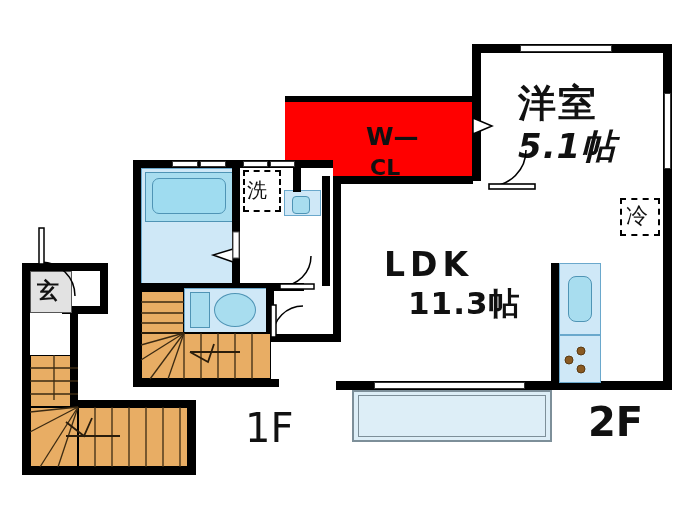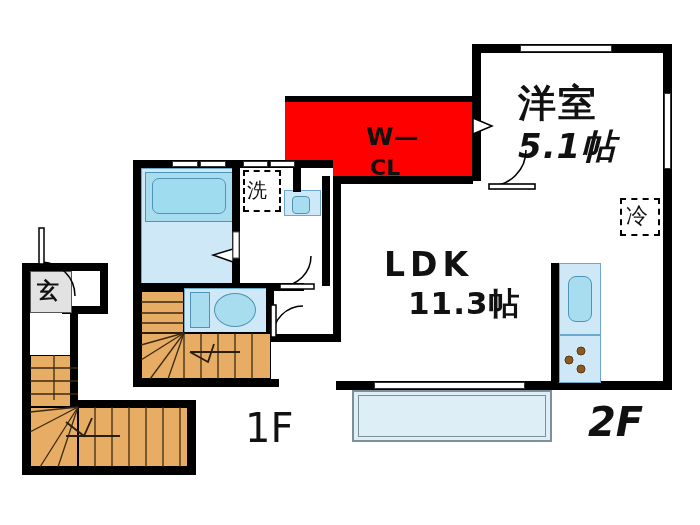--- a/index.html
+++ b/index.html
@@ -107,21 +107,21 @@
 
   <div class="fill-wood" style="left:30px;top:355px;width:48px;height:52px;"></div>
   <div class="fill-wood" style="left:30px;top:407px;width:48px;height:60px;"></div>
   <div class="fill-wood" style="left:78px;top:407px;width:110px;height:60px;"></div>
   <div class="wall" style="left:22px;top:467px;width:174px;height:8px;"></div>
   <div class="wall" style="left:188px;top:400px;width:8px;height:75px;"></div>
   <div class="wall" style="left:70px;top:313px;width:8px;height:94px;"></div>
   <div class="wall" style="left:70px;top:400px;width:122px;height:8px;"></div>
 
   <div class="label ttl" style="left:205px;top:408px;font-size:40px;font-weight:normal;margin-left:40px;">1F</div>
-  <div class="label ttl" style="left:588px;top:402px;font-size:40px;font-weight:bold;font-style:italic;">2F</div>
+  <div class="label ttl" style="left:588px;top:402px;font-size:40px;font-weight:bold;">2F</div>
 
   <svg class="ov" viewBox="0 0 700 525">
 
     <g stroke="#000" stroke-width="1.6" fill="none">
       <path d="M490 186 A36 36 0 0 0 526 150"></path>
       <rect x="489" y="184" width="46" height="5" fill="#fff"></rect>
     </g>
 
     <g stroke="#000" stroke-width="1.5" fill="#fff">
       <path d="M473 118 L492 126 L473 134 Z"></path>

